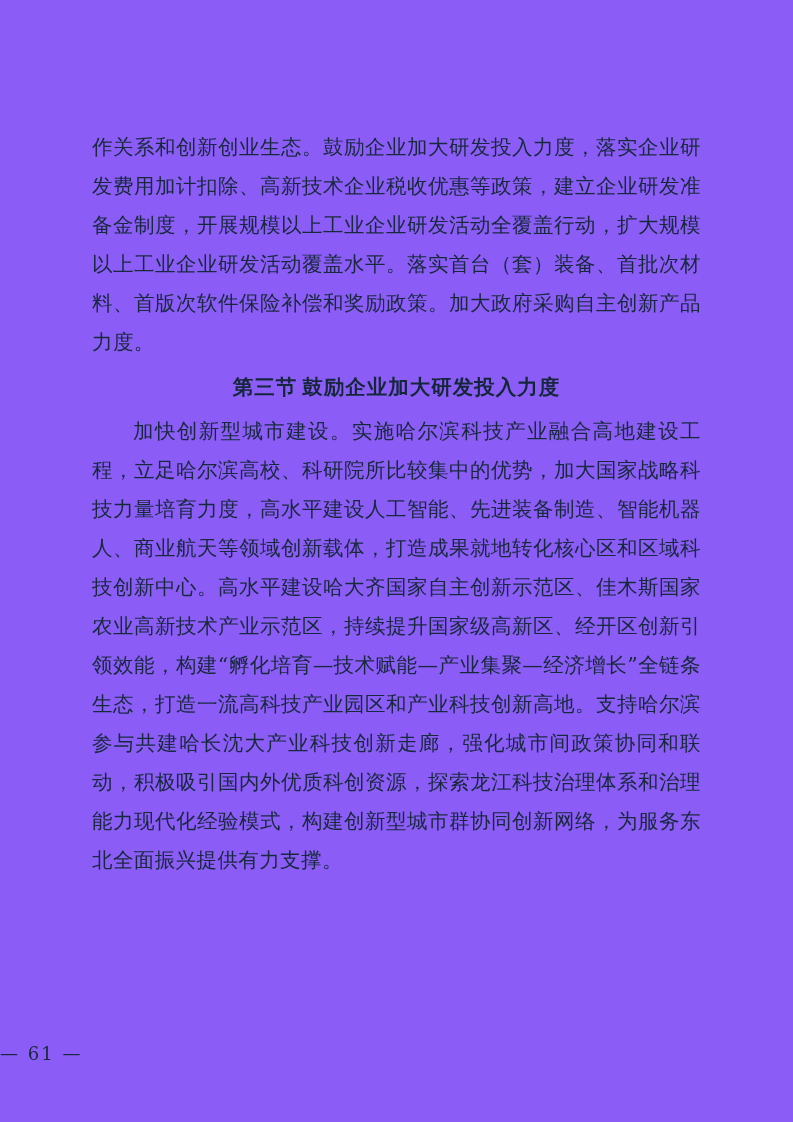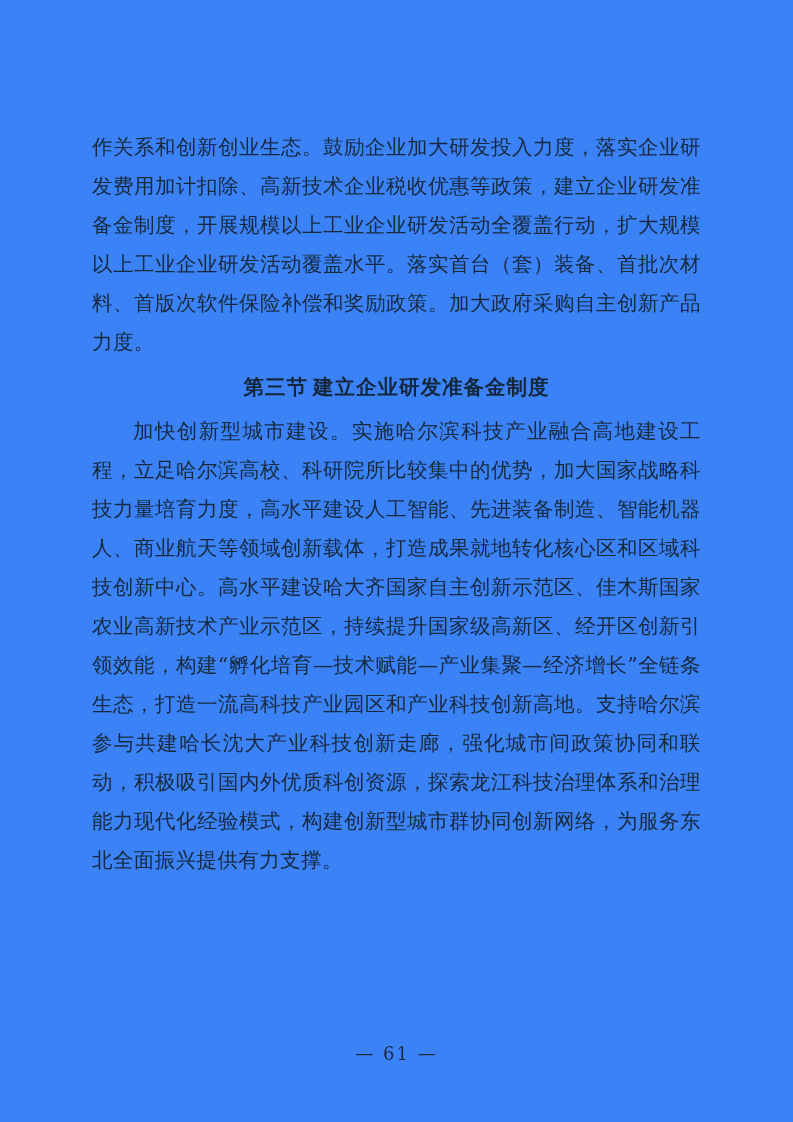--- a/index.html
+++ b/index.html
@@ -12,21 +12,21 @@
     height: 1122px;
     font-family: "DejaVu Serif", "Liberation Serif", serif;
     color: #1b2a3a;
   }
   .page {
     position: relative;
     width: 793px;
     height: 1122px;
     box-sizing: border-box;
     padding: 128px 92px 48px 92px;
-    background: #3b82f6;
+    background: #8b5cf6;
   }
   .doc-body {
     font-size: 20.5px;
     line-height: 39px;
     color: #17293c;
     letter-spacing: 0.4px;
   }
   .para {
     margin: 0;
     text-align: justify;
@@ -47,40 +47,40 @@
   }
   .section-heading .sec-no {
     margin-right: 5px;
     font-family: Liberation Mono, monospace;
   }
   .page-number {
     position: absolute;
     left: 0;
     right: 0;
     bottom: 58px;
-    text-align: center;
+    text-align: left;
     font-size: 18px;
     color: #17293c;
     letter-spacing: 2px;
   }
   .page-number .dash {
     color: #17293c;
   }
 </style>
 </head>
 <body>
 
 <div class="page">
 
   <div class="doc-body">
 
     <p class="para no-indent">作关系和创新创业生态。鼓励企业加大研发投入力度，落实企业研发费用加计扣除、高新技术企业税收优惠等政策，建立企业研发准备金制度，开展规模以上工业企业研发活动全覆盖行动，扩大规模以上工业企业研发活动覆盖水平。落实首台（套）装备、首批次材料、首版次软件保险补偿和奖励政策。加大政府采购自主创新产品力度。</p>
 
     <h2 class="section-heading">
-      <span class="sec-no">第三节</span><span>建立企业研发准备金制度</span>
+      <span class="sec-no">第三节</span><span>鼓励企业加大研发投入力度</span>
     </h2>
 
     <p class="para">加快创新型城市建设。实施哈尔滨科技产业融合高地建设工程，立足哈尔滨高校、科研院所比较集中的优势，加大国家战略科技力量培育力度，高水平建设人工智能、先进装备制造、智能机器人、商业航天等领域创新载体，打造成果就地转化核心区和区域科技创新中心。高水平建设哈大齐国家自主创新示范区、佳木斯国家农业高新技术产业示范区，持续提升国家级高新区、经开区创新引领效能，构建“孵化培育—技术赋能—产业集聚—经济增长”全链条生态，打造一流高科技产业园区和产业科技创新高地。支持哈尔滨参与共建哈长沈大产业科技创新走廊，强化城市间政策协同和联动，积极吸引国内外优质科创资源，探索龙江科技治理体系和治理能力现代化经验模式，构建创新型城市群协同创新网络，为服务东北全面振兴提供有力支撑。</p>
 
 
   </div>
 
   <div class="page-number">
     <span class="dash">—</span>
     <span>61</span>

